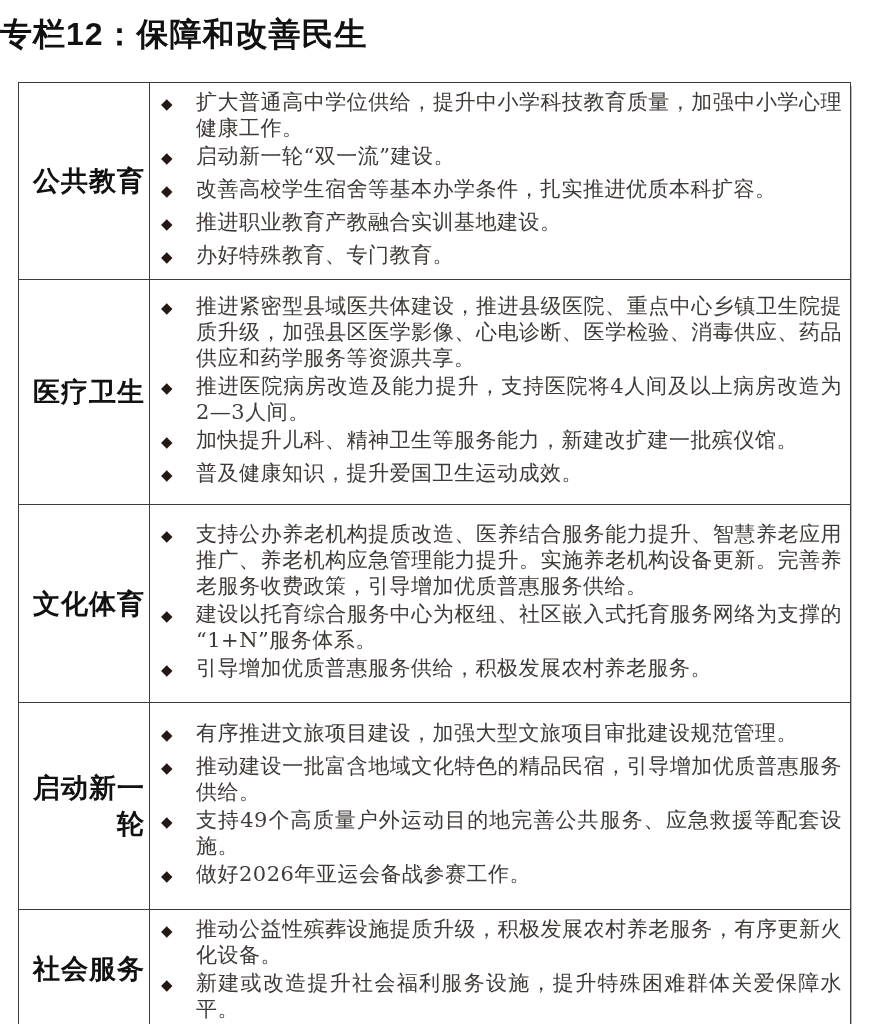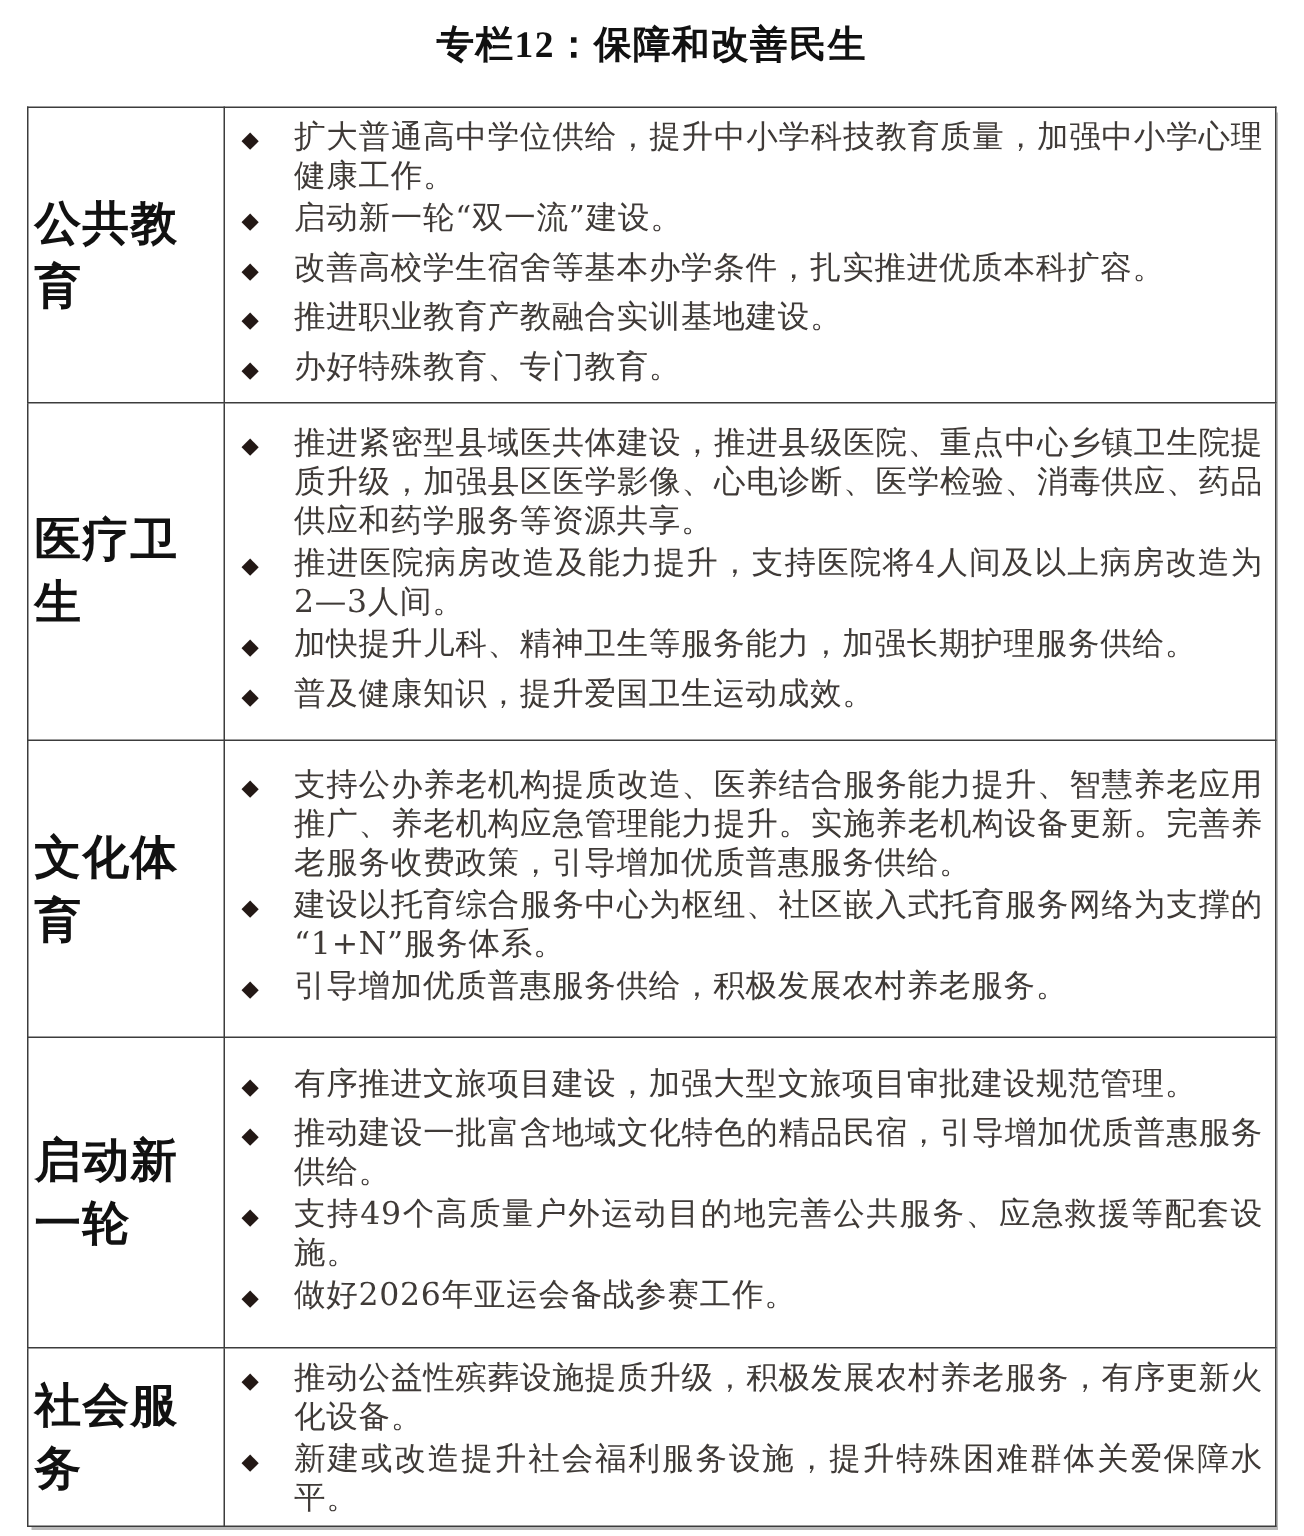--- a/index.html
+++ b/index.html
@@ -13,44 +13,43 @@
   }
   .page {
     width: 869px;
     height: 1024px;
     background: #ffffff;
     overflow: hidden;
   }
   .title {
     margin: 0;
     padding-top: 13px;
-    text-align: center;
-    font-size: 25px;
+    font-size: 32px;
     font-weight: bold;
     letter-spacing: 1px;
     color: var(--heading-color, #111);
-    font-family: Liberation Serif, serif;
+    font-family: Liberation Sans, sans-serif;
   }
   table.box-table {
     border-collapse: collapse;
     table-layout: fixed;
     width: 833px;
     margin: 25px auto 0 auto;
     box-shadow: 2px 3px 0 -1px #b9b9b9;
     background: #ffffff;
   }
   table.box-table th,
   table.box-table td {
     border: 1.5px solid var(--border-color, #3c3c3c);
   }
   th.cat {
     width: 122px;
-    text-align: left;
+    text-align: right;
     vertical-align: middle;
-    font-size: 31px;
+    font-size: 27px;
     font-weight: bold;
     color: var(--heading-color, #111);
     font-family: "Liberation Sans", sans-serif;
     letter-spacing: 1px;
     padding: 0 4px;
   }
   td.items {
     vertical-align: middle;
     padding: 6px 8px 6px 0;
   }
@@ -127,21 +126,21 @@
           <div class="item">
             <span class="bullet">◆</span>
             <span class="item-text">推进紧密型县域医共体建设，推进县级医院、重点中心乡镇卫生院提质升级，加强县区医学影像、心电诊断、医学检验、消毒供应、药品供应和药学服务等资源共享。</span>
           </div>
           <div class="item">
             <span class="bullet">◆</span>
             <span class="item-text">推进医院病房改造及能力提升，支持医院将4人间及以上病房改造为2—3人间。</span>
           </div>
           <div class="item">
             <span class="bullet">◆</span>
-            <span class="item-text">加快提升儿科、精神卫生等服务能力，加强长期护理服务供给。</span>
+            <span class="item-text">加快提升儿科、精神卫生等服务能力，新建改扩建一批殡仪馆。</span>
           </div>
           <div class="item">
             <span class="bullet">◆</span>
             <span class="item-text">普及健康知识，提升爱国卫生运动成效。</span>
           </div>
         </td>
       </tr>
 
       <tr class="r2">
         <th class="cat">文化体育</th>

